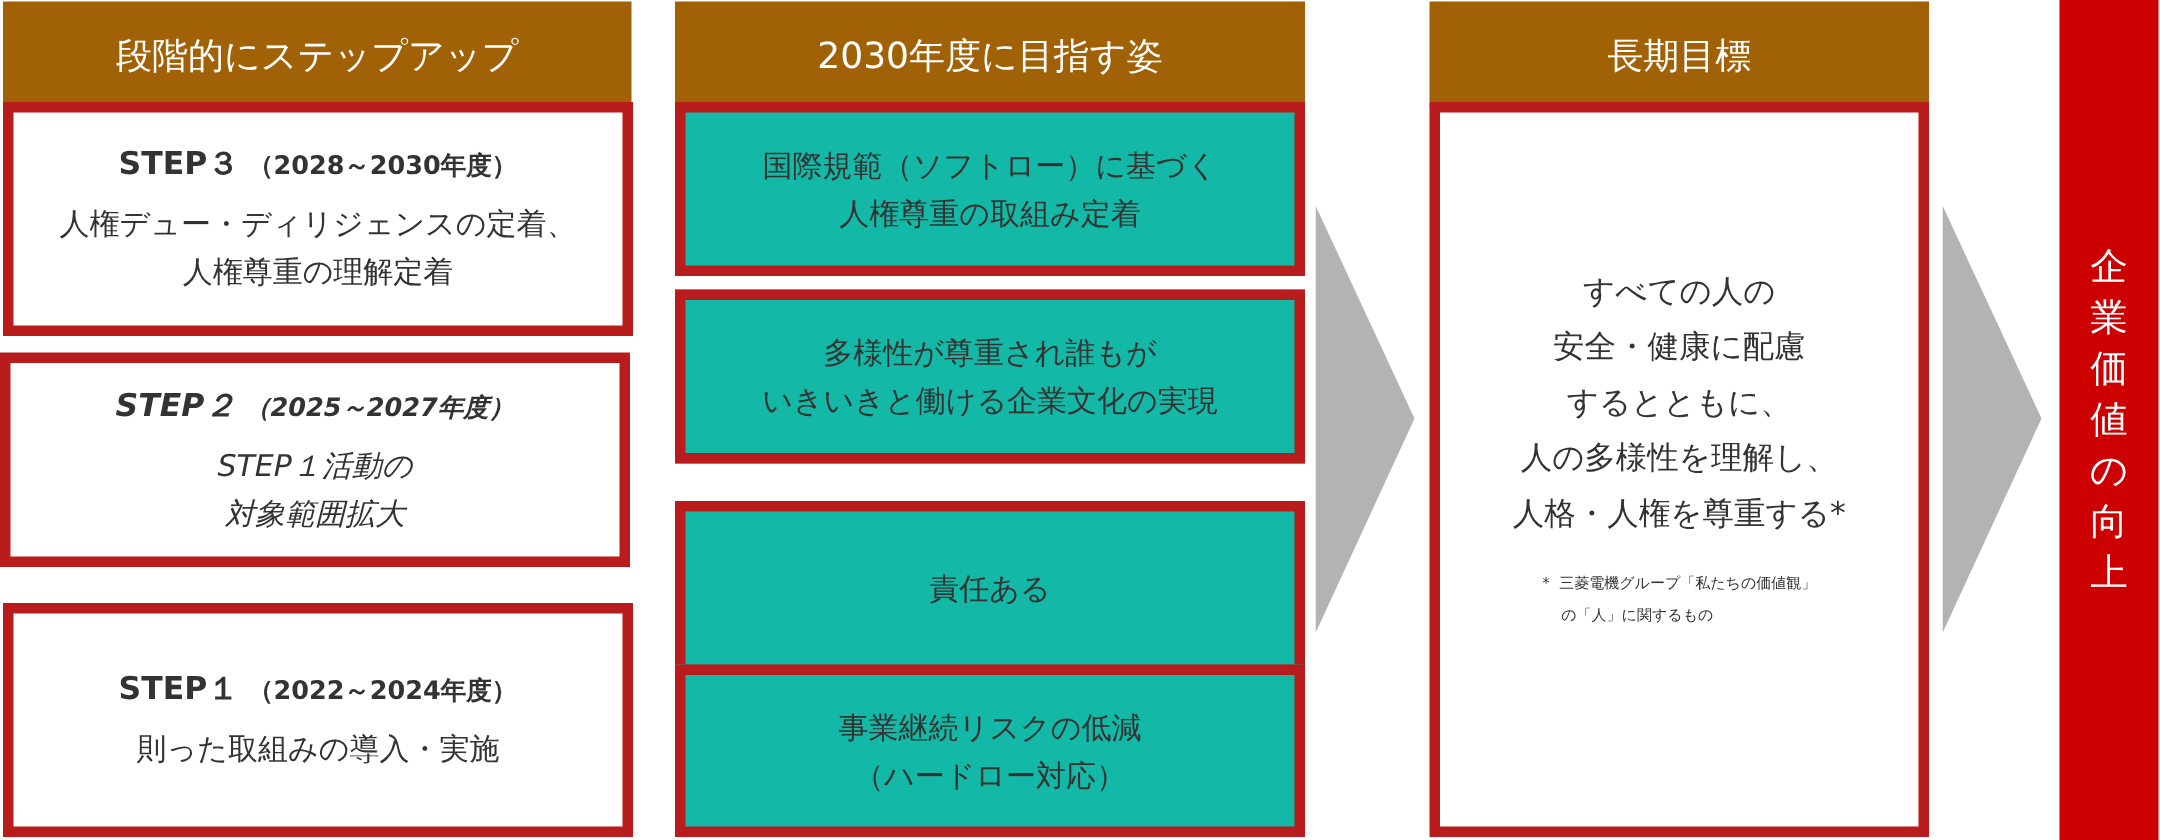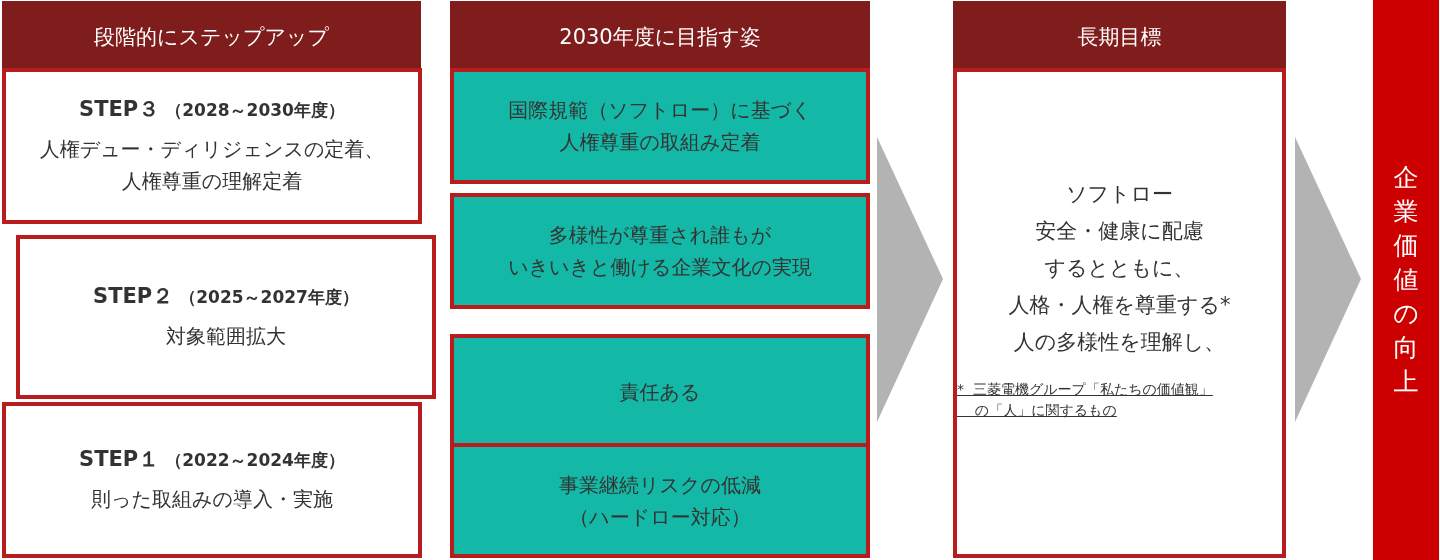--- a/index.html
+++ b/index.html
@@ -1,53 +1,54 @@
 <!DOCTYPE html>
 <html><head>
 <meta charset="utf-8">
 <style>
   html, body { margin: 0; padding: 0; background: #ffffff; }
   body { width: 1440px; height: 560px; position: relative; overflow: hidden;
          font-family: "DejaVu Sans", "Liberation Sans", sans-serif; color: #333333; }
-  .hdr { position: absolute; top: 1px; height: 72px; background: #7f1d1d; color: #ffffff;
-         display: flex; align-items: center; justify-content: center; font-size: 21px; }
-  .box { position: absolute; box-sizing: border-box; border: 4px solid #b91c1c;
-         display: flex; flex-direction: column; justify-content: center;
+  .hdr { position: absolute; top: 1px; height: 72px; background: #a16207; color: #ffffff;
+         display: flex; align-items: center; justify-content: center; font-size: 24px; }
+  .box { position: absolute; box-sizing: border-box; border: 7px solid #b91c1c;
+         display: flex; flex-direction: column; align-items: center; justify-content: center;
          text-align: center; }
   .box.white { background: #ffffff; }
   .box.gray { background: #14b8a6; }
   .step-title { font-size: 21px; font-weight: bold; color: #333; margin-bottom: 10px; white-space: nowrap; }
   .step-title .yrs { font-size: 17px; font-weight: bold; margin-left: 6px; }
   .line { font-size: 20px; line-height: 32px; white-space: nowrap; }
   .goal-line { font-size: 21px; line-height: 37px; white-space: nowrap; }
-  .note { font-size: 14px; line-height: 21px; text-align: left; margin-top: 18px; white-space: nowrap; text-decoration: underline; }
+  .note { font-size: 10px; line-height: 21px; text-align: left; margin-top: 18px; white-space: nowrap; }
   .arrow { position: absolute; }
   .redcol { position: absolute; left: 1373px; top: 0; width: 66px; height: 560px; background: #cc0000;
             display: flex; flex-direction: column; align-items: center; justify-content: center; }
   .redcol span { color: #ffffff; font-size: 25px; line-height: 34px; display: block; }
 </style>
 </head>
 <body>
 
 <div class="hdr" style="left:2px;width:419px;">
   <span>段階的にステップアップ</span>
 </div>
 
 <div class="box white" style="left:2px;top:68px;width:420px;height:156px;">
   <div class="step-title">
     <span>STEP３</span><span class="yrs">（2028～2030年度）</span>
   </div>
   <div class="line">人権デュー・ディリジェンスの定着、</div>
   <div class="line">人権尊重の理解定着</div>
 </div>
 
-<div class="box white" style="left:16px;top:235px;width:420px;height:164px;">
+<div class="box white" style="left:0;top:235px;width:420px;height:143px;font-style:italic;">
   <div class="step-title">
     <span>STEP２</span><span class="yrs">（2025～2027年度）</span>
   </div>
+  <div class="line">STEP１活動の</div>
   <div class="line">対象範囲拡大</div>
 </div>
 
 <div class="box white" style="left:2px;top:402px;width:420px;height:156px;">
   <div class="step-title">
     <span>STEP１</span><span class="yrs">（2022～2024年度）</span>
   </div>
   <div class="line">則った取組みの導入・実施</div>
 </div>
 
@@ -74,25 +75,25 @@
 <svg class="arrow" style="left:877px;top:137px;" width="66" height="285" viewBox="0 0 66 285">
   <polygon points="0,0 66,142 0,285" fill="#b3b3b3"></polygon>
 </svg>
 
 <div class="hdr" style="left:953px;width:333px;">
   <span>長期目標</span>
 </div>
 
 <div class="box white" style="left:953px;top:68px;width:333px;height:490px;">
   <div style="margin-top:20px;"></div>
-  <div class="goal-line">ソフトロー</div>
+  <div class="goal-line">すべての人の</div>
   <div class="goal-line">安全・健康に配慮</div>
   <div class="goal-line">するとともに、</div>
+  <div class="goal-line">人の多様性を理解し、</div>
   <div class="goal-line">人格・人権を尊重する*</div>
-  <div class="goal-line">人の多様性を理解し、</div>
   <div class="note">
     <div style="white-space:pre;">*  三菱電機グループ「私たちの価値観」</div>
     <div style="white-space:pre;">    の「人」に関するもの</div>
   </div>
   <div style="height:50px;"></div>
 </div>
 
 <svg class="arrow" style="left:1295px;top:137px;" width="66" height="285" viewBox="0 0 66 285">
   <polygon points="0,0 66,142 0,285" fill="#b3b3b3"></polygon>
 </svg>

